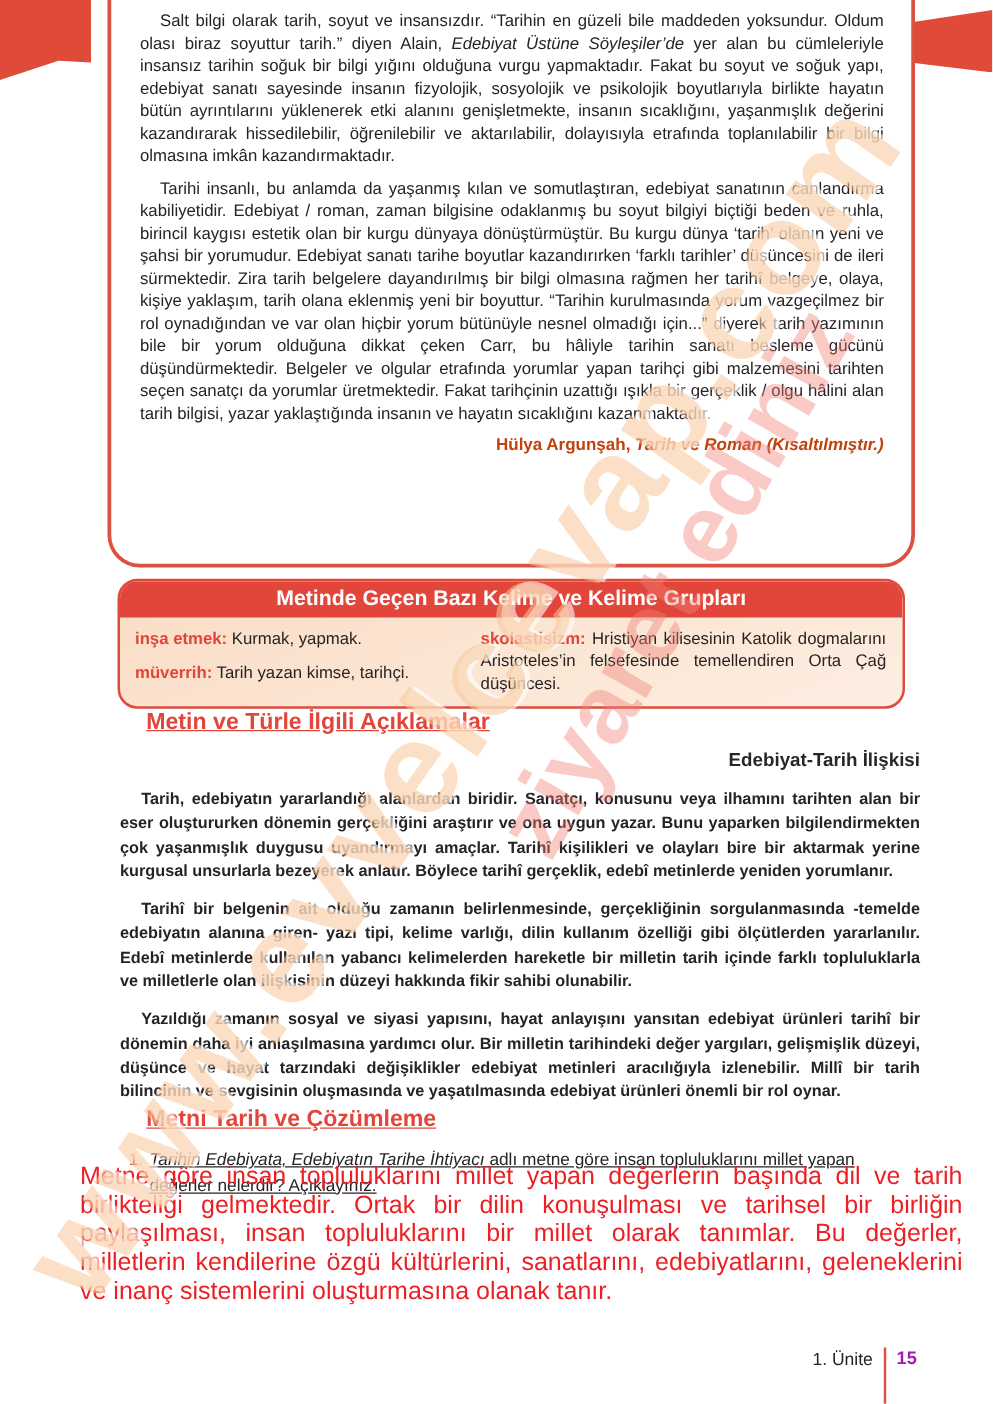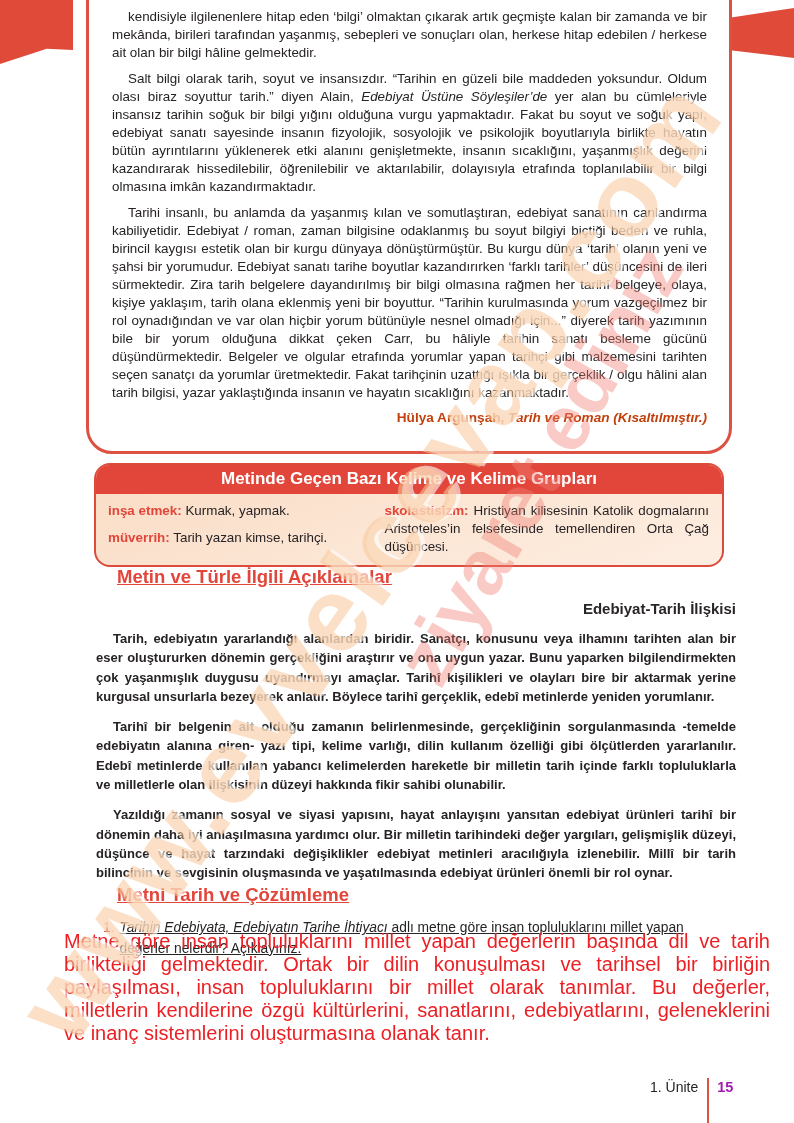--- a/index.html
+++ b/index.html
@@ -65,21 +65,20 @@
 </style>
 </head>
 <body>
 
 <div class="page">
 
   <div class="corner-left"></div>
   <div class="corner-right"></div>
 
   <section class="reading-box">
-    <p class="rp">kendisiyle ilgilenenlere hitap eden ‘bilgi’ olmaktan çıkarak artık geçmişte kalan bir zamanda ve bir mekânda, birileri tarafından yaşanmış, sebepleri ve sonuçları olan, herkese hitap edebilen / herkese ait olan bir bilgi hâline gelmektedir.</p>
     <p class="rp"><span>Salt bilgi olarak tarih, soyut ve insansızdır. “Tarihin en güzeli bile maddeden yoksundur. Oldum olası biraz soyuttur tarih.” diyen Alain, </span><i>Edebiyat Üstüne Söyleşiler’de</i><span> yer alan bu cümleleriyle insansız tarihin soğuk bir bilgi yığını olduğuna vurgu yapmaktadır. Fakat bu soyut ve soğuk yapı, edebiyat sanatı sayesinde insanın fizyolojik, sosyolojik ve psikolojik boyutlarıyla birlikte hayatın bütün ayrıntılarını yüklenerek etki alanını genişletmekte, insanın sıcaklığını, yaşanmışlık değerini kazandırarak hissedilebilir, öğrenilebilir ve aktarılabilir, dolayısıyla etrafında toplanılabilir bir bilgi olmasına imkân kazandırmaktadır.</span></p>
     <p class="rp">Tarihi insanlı, bu anlamda da yaşanmış kılan ve somutlaştıran, edebiyat sanatının canlandırma kabiliyetidir. Edebiyat / roman, zaman bilgisine odaklanmış bu soyut bilgiyi biçtiği beden ve ruhla, birincil kaygısı estetik olan bir kurgu dünyaya dönüştürmüştür. Bu kurgu dünya ‘tarih’ olanın yeni ve şahsi bir yorumudur. Edebiyat sanatı tarihe boyutlar kazandırırken ‘farklı tarihler’ düşüncesini de ileri sürmektedir. Zira tarih belgelere dayandırılmış bir bilgi olmasına rağmen her tarihî belgeye, olaya, kişiye yaklaşım, tarih olana eklenmiş yeni bir boyuttur. “Tarihin kurulmasında yorum vazgeçilmez bir rol oynadığından ve var olan hiçbir yorum bütünüyle nesnel olmadığı için...” diyerek tarih yazımının bile bir yorum olduğuna dikkat çeken Carr, bu hâliyle tarihin sanatı besleme gücünü düşündürmektedir. Belgeler ve olgular etrafında yorumlar yapan tarihçi gibi malzemesini tarihten seçen sanatçı da yorumlar üretmektedir. Fakat tarihçinin uzattığı ışıkla bir gerçeklik / olgu hâlini alan tarih bilgisi, yazar yaklaştığında insanın ve hayatın sıcaklığını kazanmaktadır.</p>
     <p class="attribution"><span>Hülya Argunşah, </span><i>Tarih ve Roman (Kısaltılmıştır.)</i></p>
   </section>
 
   <section class="vocab-box">
     <div class="vocab-header">Metinde Geçen Bazı Kelime ve Kelime Grupları</div>
     <div class="vocab-body">
       <div class="vocab-col-left">
         <p class="vocab-entry"><span class="term">inşa etmek:</span> <span>Kurmak, yapmak.</span></p>

